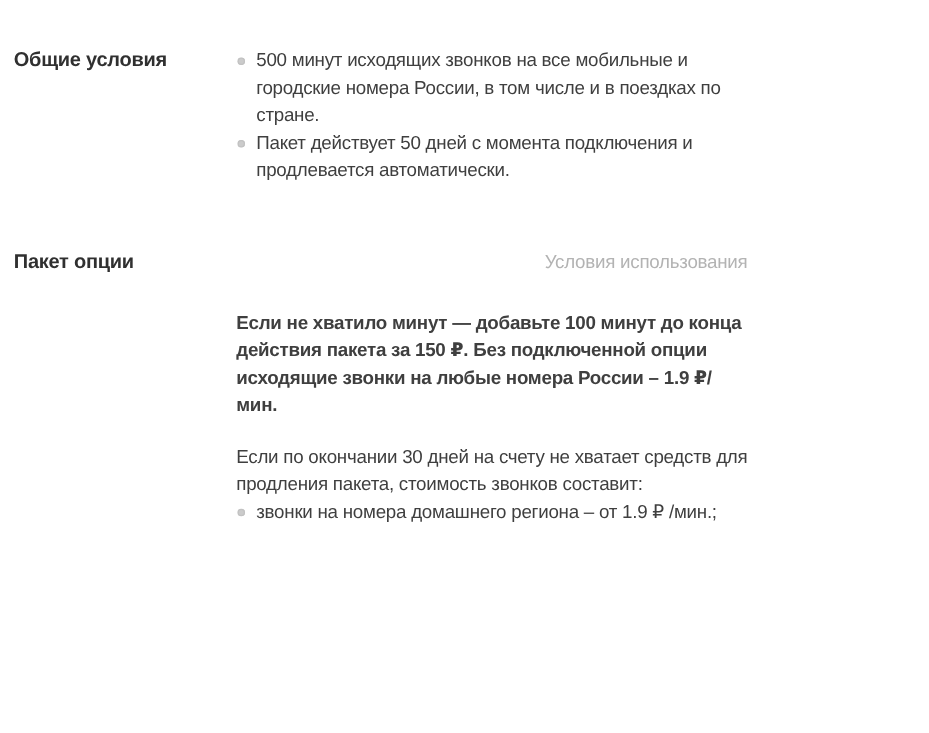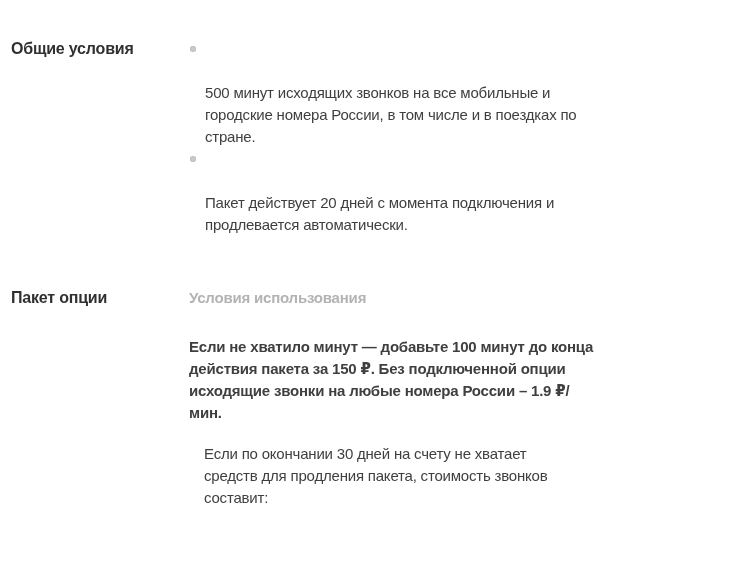--- a/index.html
+++ b/index.html
@@ -58,68 +58,72 @@
     flex: none;
     width: 6px;
     height: 6px;
     margin: 8px 9px 0 1px;
     border-radius: 50%;
     background: #cbcbcb;
     box-shadow: inset 0 0 0 1px #c2c2c2;
   }
   .bullet-text {
     flex: 1;
-    margin-top: 44px;
   }
   .para {
     margin: 0;
   }
   .para-intro {
     margin: 0 0 27px 0;
   }
   .muted-heading {
     margin: 0 0 27px 0;
     font-size: 15px;
-    font-weight: bold;
+    font-weight: normal;
     line-height: 22px;
     color: #b3b3b3;
+    text-align: right;
   }
   .para-option {
     margin: 0 0 19px 0;
     font-weight: bold;
   }
   .para-expiry {
-    margin: 15px;
+    margin: 0;
   }
 </style>
 </head>
 <body>
 
 <div class="page">
 
   <section class="row">
     <h3 class="label">Общие условия</h3>
     <div class="content">
       <ul class="bullets">
         <li class="bullet-item">
           <span class="dot"></span>
           <span class="bullet-text">500 минут исходящих звонков на все мобильные и городские номера России, в том числе и в поездках по стране.</span>
         </li>
         <li class="bullet-item">
           <span class="dot"></span>
-          <span class="bullet-text">Пакет действует 20 дней с момента подключения и продлевается автоматически.</span>
+          <span class="bullet-text">Пакет действует 50 дней с момента подключения и продлевается автоматически.</span>
         </li>
       </ul>
     </div>
   </section>
 
   <section class="row row-2">
     <h3 class="label">Пакет опции</h3>
     <div class="content">
       <h4 class="muted-heading">Условия использования</h4>
       <p class="para para-option">Если не хватило минут — добавьте 100 минут до конца действия пакета за 150&nbsp;₽. Без подключенной опции исходящие звонки на любые номера России&nbsp;–&nbsp;1.9&nbsp;₽/мин.</p>
       <p class="para para-expiry">Если по окончании 30 дней на счету не хватает средств для продления пакета, стоимость звонков составит:</p>
       <ul class="bullets">
+        <li class="bullet-item">
+          <span class="dot"></span>
+          <span class="bullet-text">звонки на номера домашнего региона – от 1.9&nbsp;₽&nbsp;/мин.;</span>
+        </li>
       </ul>
     </div>
   </section>
 
 </div>
 
 </body></html>

